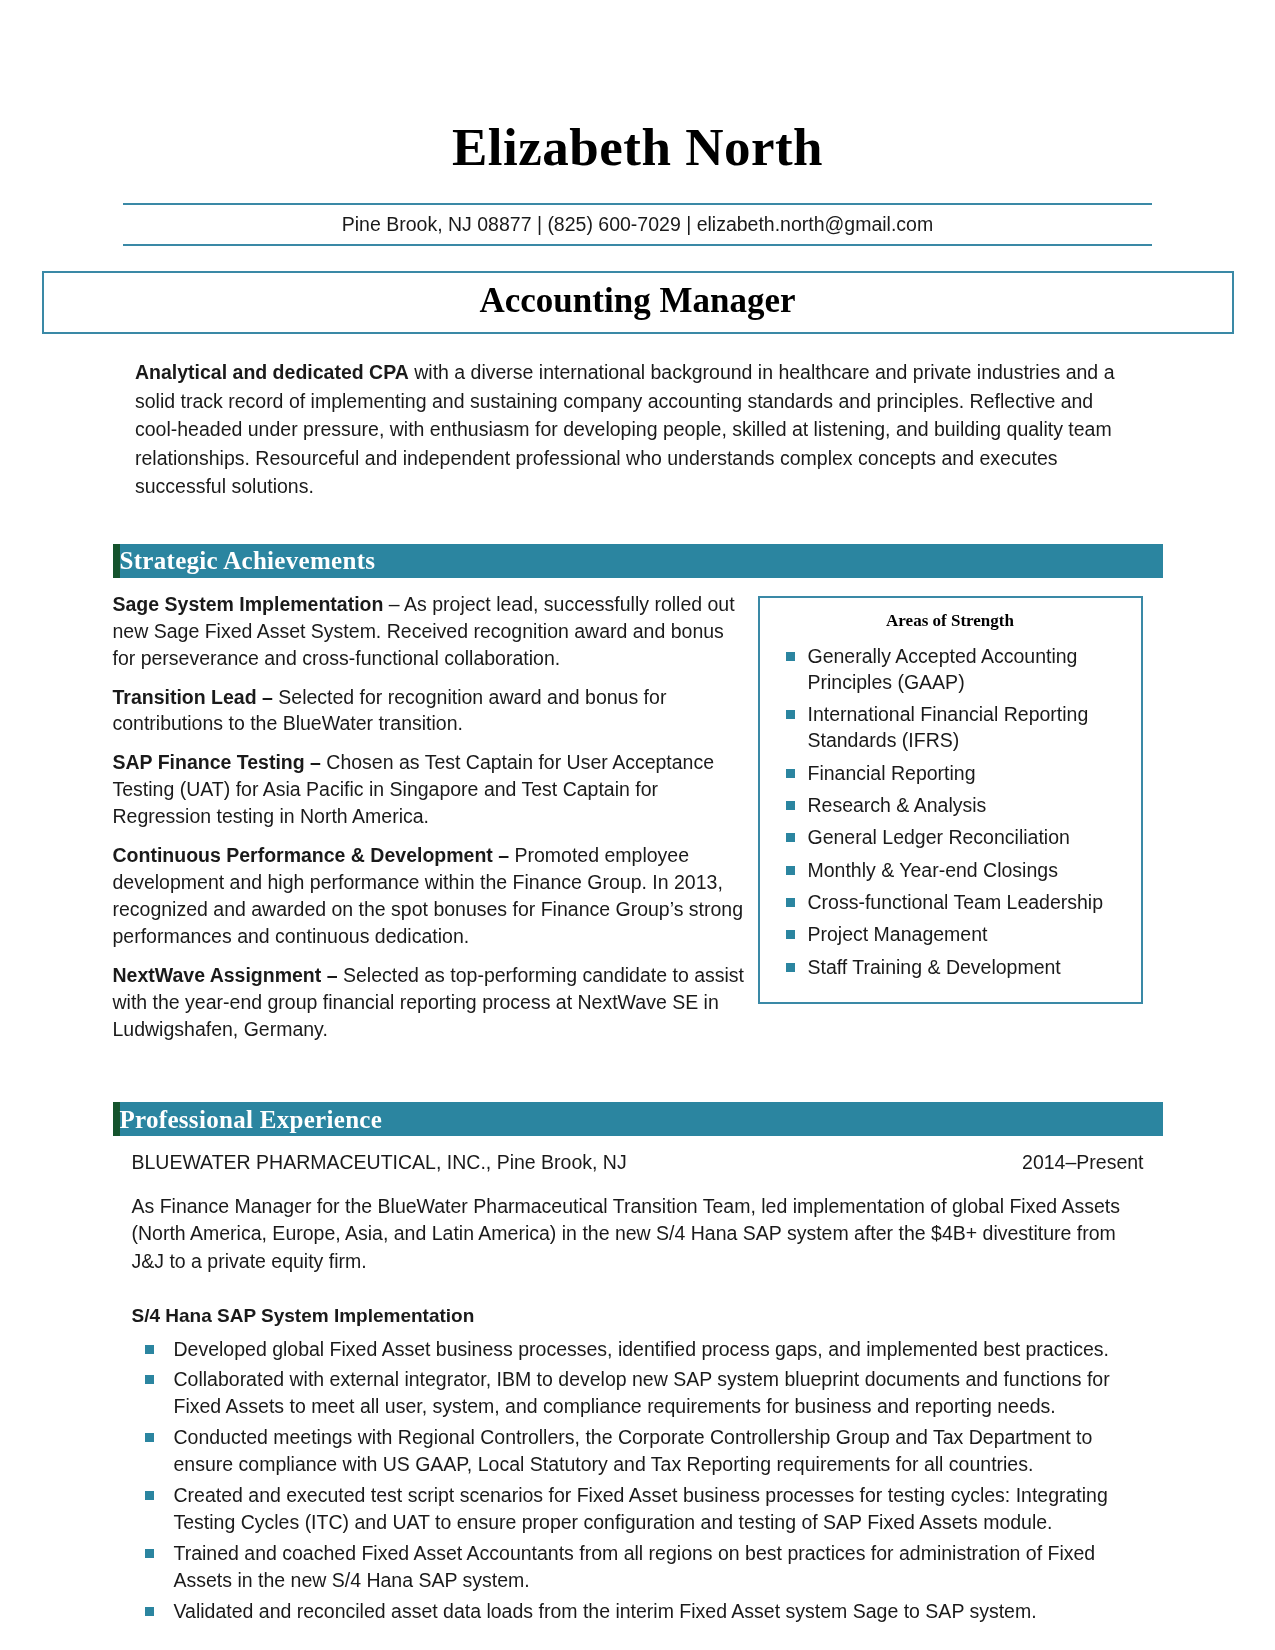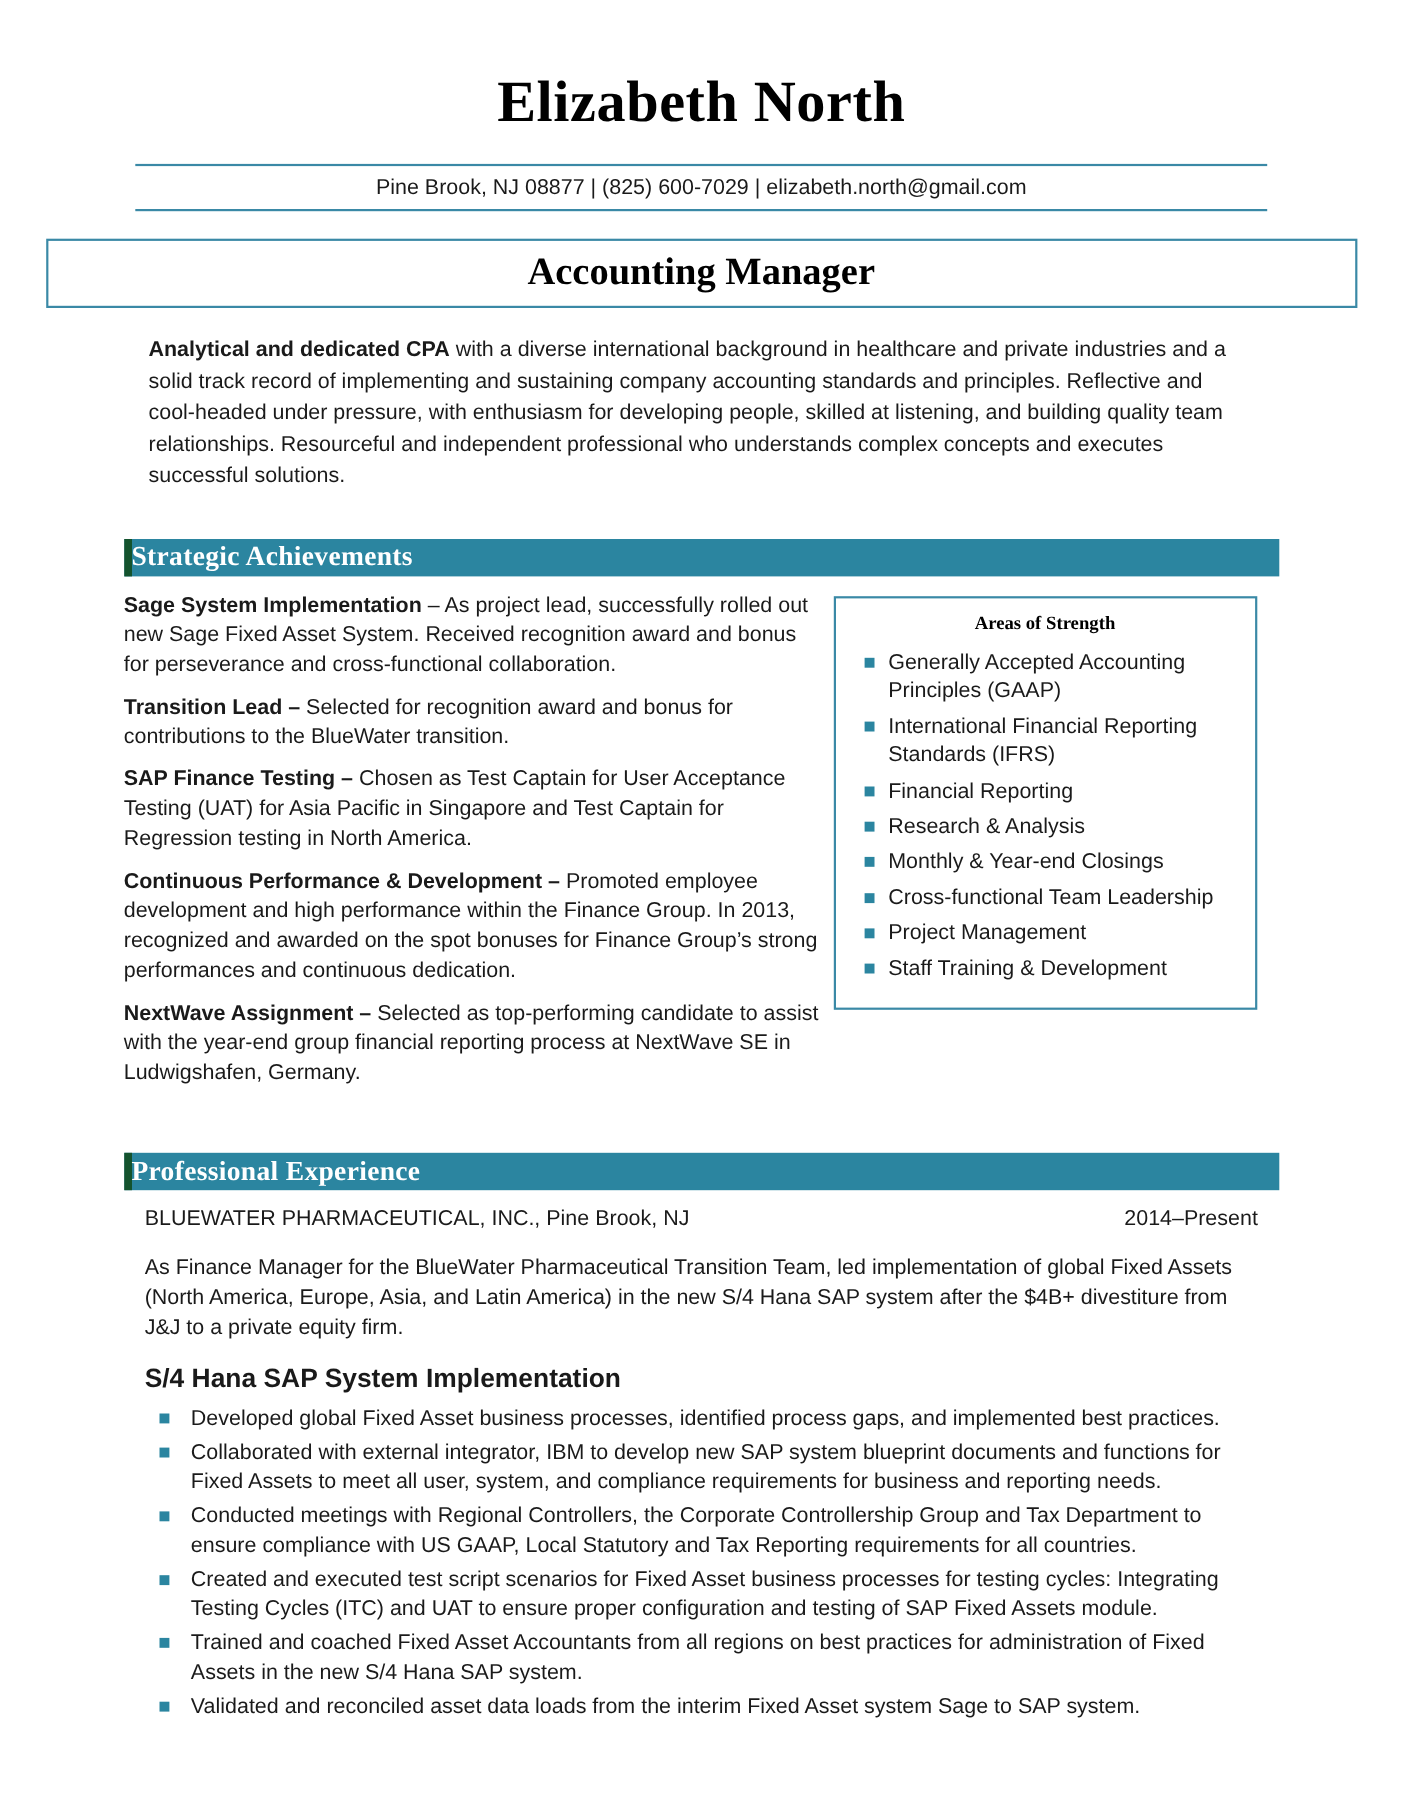--- a/index.html
+++ b/index.html
@@ -19,21 +19,21 @@
     width: 1275px;
     height: 1650px;
     box-sizing: border-box;
     padding: 0;
     position: relative;
   }
 
   
   .name-block {
     text-align: center;
-    padding-top: 66px;
+    padding-top: 120px;
   }
   .cand-name {
     font-family: "Liberation Serif", serif;
     font-weight: bold;
     font-size: 53px;
     letter-spacing: 0.5px;
     color: #000000;
     line-height: 1.05;
     margin: 0;
   }
@@ -178,23 +178,23 @@
     font-weight: bold;
     line-height: 1.35;
     margin-top: 1px;
   }
   .exp-intro {
     font-size: 19.5px;
     line-height: 1.42;
     margin-top: 17px;
   }
   .exp-sub {
-    font-size: 24px;
-    font-weight: bold;
-    margin-top: 16px;
+    font-size: 19px;
+    font-weight: bold;
+    margin-top: 28px;
     line-height: 1.3;
   }
   .exp-list { list-style: none; margin: 7px 0 0 0; padding: 0; }
   .exp-list li {
     position: relative;
     padding-left: 42px;
     font-size: 19.5px;
     line-height: 1.38;
     margin-bottom: 4px;
   }
@@ -253,20 +253,21 @@
       </div>
     </div>
 
     <div class="strength-box">
       <div class="strength-title">Areas of Strength</div>
       <ul class="sq-list">
         <li><span class="sq"></span><span>Generally Accepted Accounting Principles (GAAP)</span></li>
         <li><span class="sq"></span><span>International Financial Reporting Standards (IFRS)</span></li>
         <li><span class="sq"></span><span>Financial Reporting</span></li>
         <li><span class="sq"></span><span>Research &amp; Analysis</span></li>
+        <li><span class="sq"></span><span>General Ledger Reconciliation</span></li>
         <li><span class="sq"></span><span>Monthly &amp; Year-end Closings</span></li>
         <li><span class="sq"></span><span>Cross-functional Team Leadership</span></li>
         <li><span class="sq"></span><span>Project Management</span></li>
         <li><span class="sq"></span><span>Staff Training &amp; Development</span></li>
       </ul>
     </div>
   </div>
 
   <div class="bar-wrap-2">
     <div class="section-bar">

